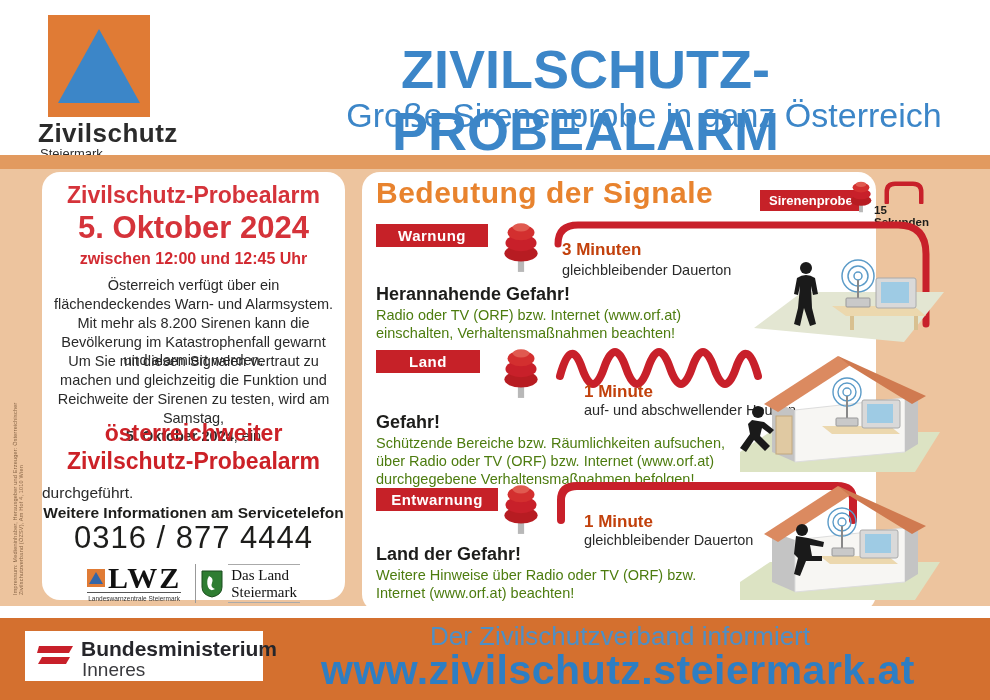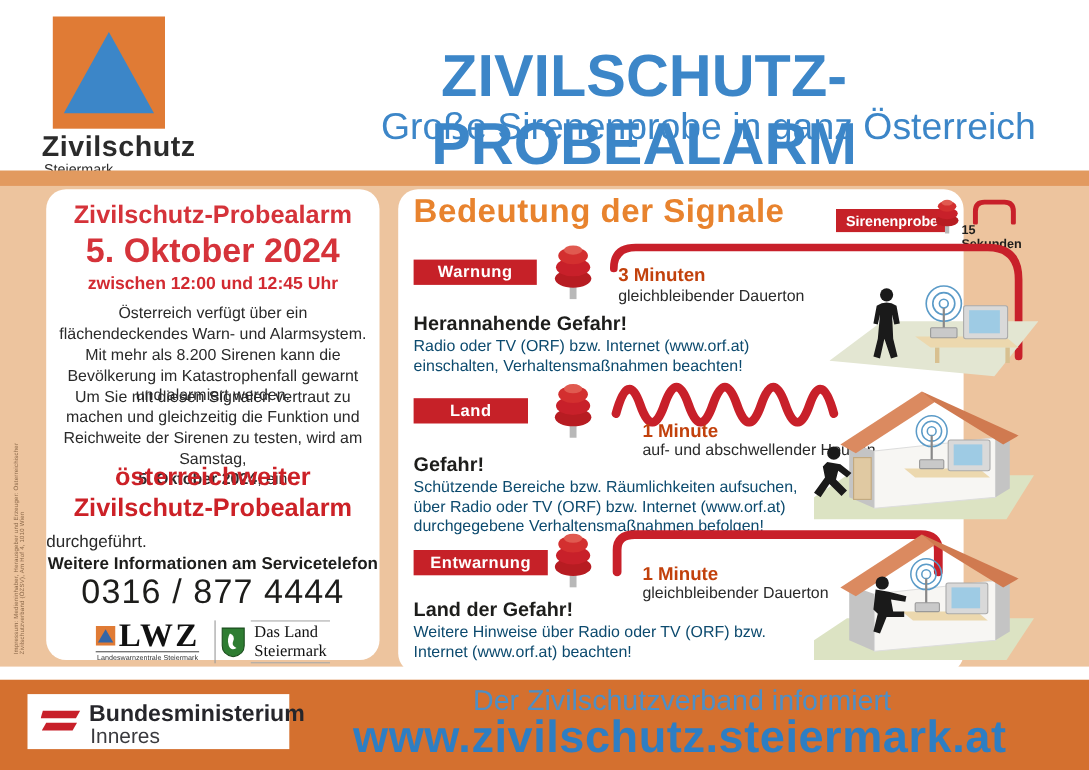--- a/index.html
+++ b/index.html
@@ -40,25 +40,25 @@
   .lwz-name{font-family:"Liberation Serif",serif;font-size:30px;font-weight:bold;letter-spacing:2px;color:#111;line-height:0.9;}
   .lwz-cap{font-size:6.5px;color:#333;margin-top:2px;}
   .land{display:flex;align-items:center;gap:5px;border-left:1px solid #999;padding-left:5px;}
   .land-text{font-family:"Liberation Serif",serif;font-size:15px;color:#111;line-height:1.1;border-top:1px solid #aaa;border-bottom:1px solid #aaa;padding:2px 3px;}
   
   .rp-heading{position:absolute;left:14px;top:4px;font-size:30px;font-weight:bold;color:#e8832e;letter-spacing:0.5px;}
   .probe-badge{position:absolute;left:398px;top:18px;background:#c62128;color:#fff;font-size:13px;font-weight:bold;padding:3px 9px;}
   .hdr-siren{position:absolute;left:486px;top:6px;}
   .hdr-arc{position:absolute;left:520px;top:8px;}
   .hdr-arc-label{position:absolute;left:512px;top:32px;font-size:11.5px;font-weight:bold;color:#1d1d1b;}
-  .badge{position:absolute;background:#c62128;color:#fff;font-size:15px;font-weight:bold;text-align:center;padding:3px 0;letter-spacing:0.5px;margin-top:12px;}
+  .badge{position:absolute;background:#c62128;color:#fff;font-size:15px;font-weight:bold;text-align:center;padding:3px 0;letter-spacing:0.5px;}
   .duration{position:absolute;font-size:17px;font-weight:bold;color:#c2410c;}
   .tone{position:absolute;font-size:14.5px;color:#2a2a2a;}
   .sec-title{position:absolute;font-size:18px;font-weight:bold;color:#1d1d1b;}
-  .sec-text{position:absolute;font-size:14.5px;line-height:1.25;color:#0c4a6e;}
+  .sec-text{position:absolute;font-size:14.5px;line-height:1.25;color:#4d7c0f;}
   .svgpos{position:absolute;}
   
   .s0-badge{left:14px;top:52px;width:112px;}
   .s0-siren{left:138px;top:46px;}
   .s0-signal{left:186px;top:40px;}
   .s0-duration{left:200px;top:68px;}
   .s0-tone{left:200px;top:90px;}
   .s0-title{left:14px;top:112px;}
   .s0-text{left:14px;top:134px;width:340px;}
   .s0-illus{left:392px;top:78px;}

